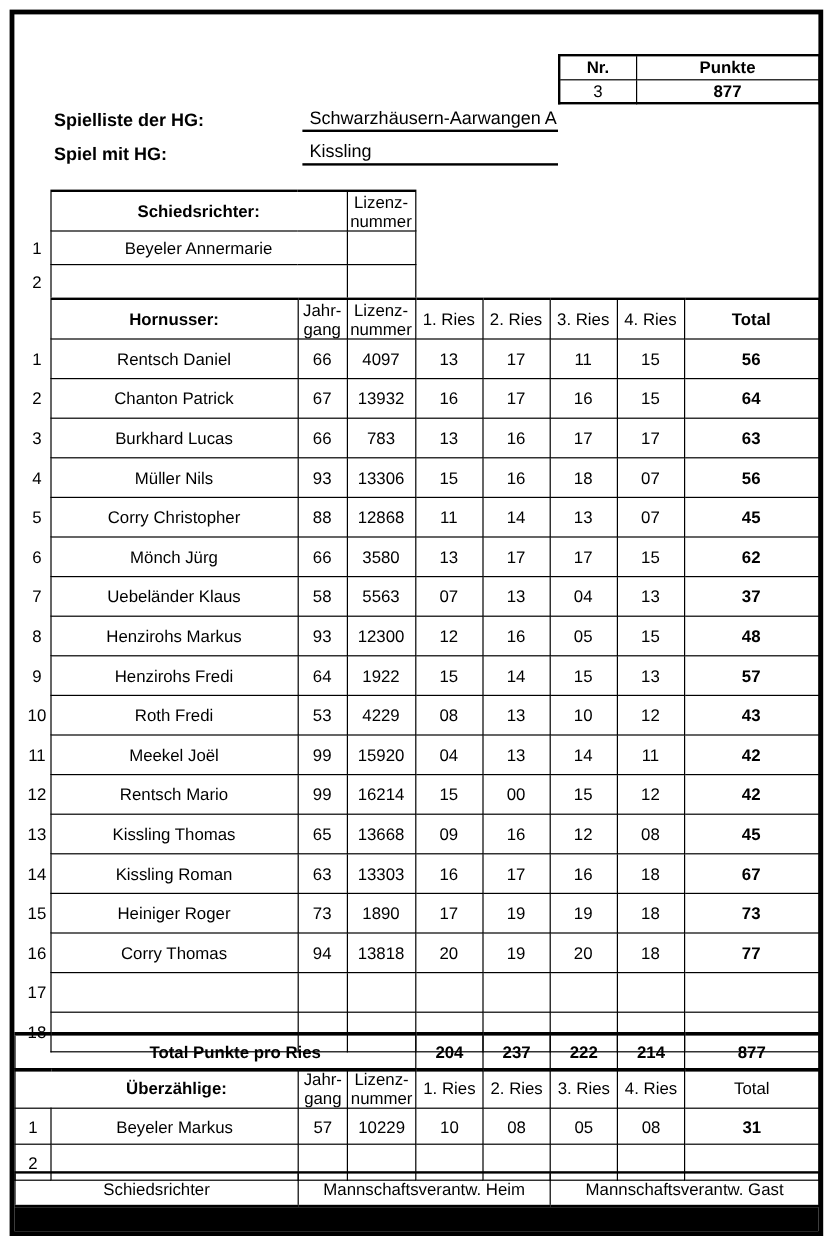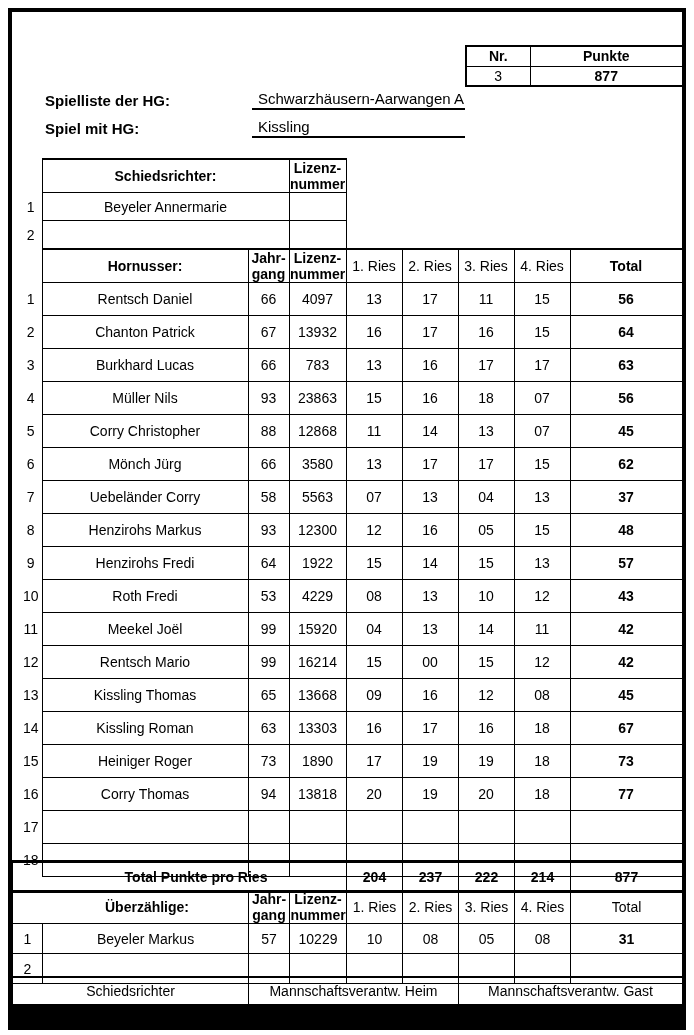--- a/index.html
+++ b/index.html
@@ -32,21 +32,21 @@
   .v2{top:104px}
 
   
   .main{left:8px;top:146px;width:662px}
   .b{border:1px solid #000}
   .bt2{border-top:2px solid #000}
   .g{border:none;font-size:11px;text-align:right;padding-right:6px}
   .blank{border:none}
   .title{text-align:left;padding-left:7px;font-weight:bold;font-size:15px;white-space:nowrap}
   .name{text-align:left;padding-left:7px;font-size:15px;white-space:nowrap}
-  .sh{font-size:9px;font-weight:bold;white-space:pre-line;line-height:1.15}
+  .sh{font-size:9px;font-weight:normal;white-space:pre-line;line-height:1.15}
   .rh{font-size:11px}
   .bold{font-weight:bold}
   .sr-head{height:26px}
   .sr-row{height:28px}
   .h-head{height:26px}
   .h-row{height:33px}
 
   
   .band{left:0;width:670px}
   .band .title{padding-left:33px}
@@ -173,21 +173,21 @@
           <td class="b">16</td>
           <td class="b">17</td>
           <td class="b">17</td>
           <td class="b bold">63</td>
         </tr>
 
         <tr class="h-row">
           <td class="g">4</td>
           <td class="name b">Müller Nils</td>
           <td class="b">93</td>
-          <td class="b">23863</td>
+          <td class="b">13306</td>
           <td class="b">15</td>
           <td class="b">16</td>
           <td class="b">18</td>
           <td class="b">07</td>
           <td class="b bold">56</td>
         </tr>
 
         <tr class="h-row">
           <td class="g">5</td>
           <td class="name b">Corry Christopher</td>
@@ -207,21 +207,21 @@
           <td class="b">3580</td>
           <td class="b">13</td>
           <td class="b">17</td>
           <td class="b">17</td>
           <td class="b">15</td>
           <td class="b bold">62</td>
         </tr>
 
         <tr class="h-row">
           <td class="g">7</td>
-          <td class="name b">Uebeländer Corry</td>
+          <td class="name b">Uebeländer Klaus</td>
           <td class="b">58</td>
           <td class="b">5563</td>
           <td class="b">07</td>
           <td class="b">13</td>
           <td class="b">04</td>
           <td class="b">13</td>
           <td class="b bold">37</td>
         </tr>
 
         <tr class="h-row">

